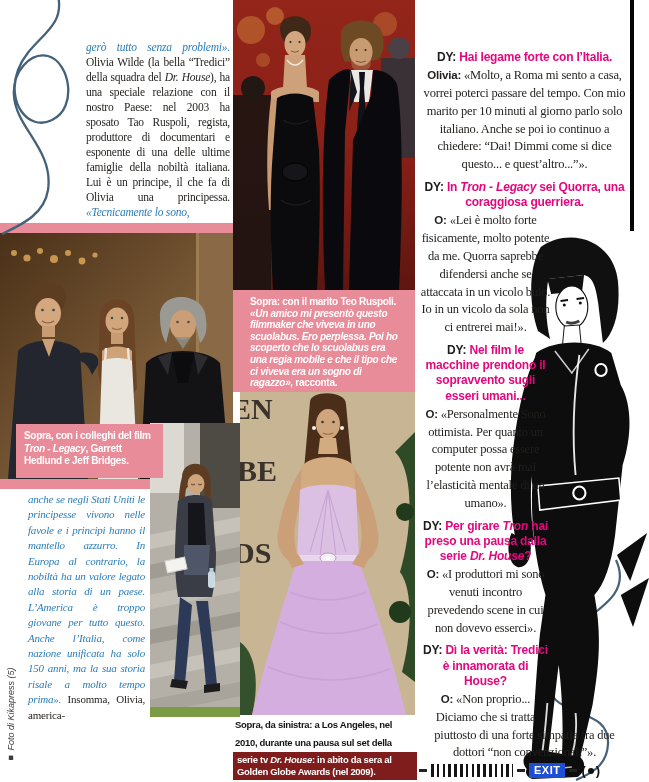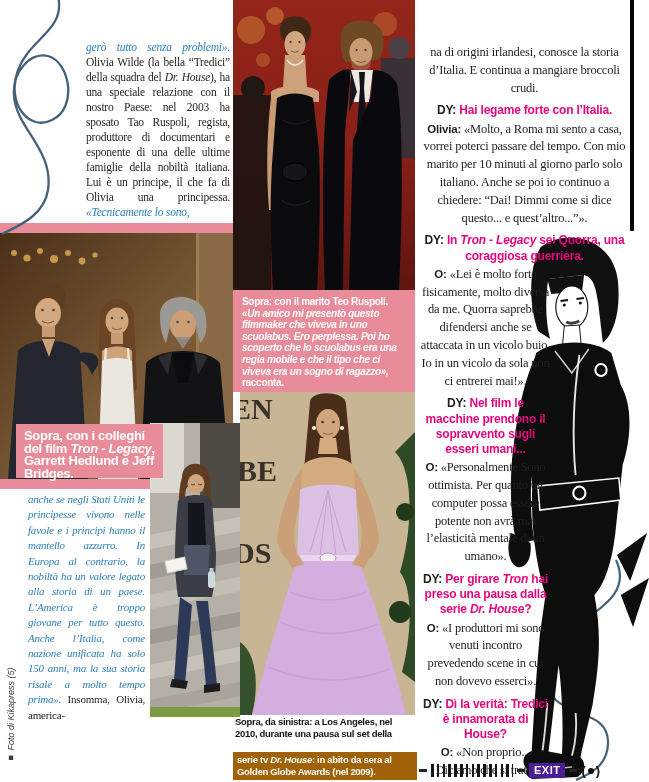--- a/index.html
+++ b/index.html
@@ -30,28 +30,28 @@
   .illu-spacer{float:right;clear:right;width:78px;height:512px;}
 
   
   .band{position:absolute;background:#e98c9a;}
   #band-top{left:0;top:223px;width:233px;height:10px;}
   #band-bottom{left:0;top:479px;width:152px;height:10px;}
 
   .caption{font-family:"Liberation Sans",sans-serif;font-weight:bold;color:#fff;
            background:#e98c9a;letter-spacing:-0.3px;box-sizing:border-box;}
   .caption-cast{position:absolute;left:16px;top:424px;width:147px;height:54px;
-                font-size:13px;line-height:12.5px;padding:6px 8px;z-index:7;}
+                font-size:10px;line-height:12.5px;padding:6px 8px;z-index:7;}
   .caption-husband{position:absolute;left:233px;top:290px;width:182px;height:102px;
-                   font-size:10px;line-height:11.6px;padding:6px 9px;z-index:4;}
+                   font-size:10px;line-height:11.6px;padding:6px 17px;z-index:4;}
   .caption-globe-white{position:absolute;left:235px;top:716px;width:181px;
                        font-family:"Liberation Sans",sans-serif;font-weight:bold;
-                       color:#151311;font-size:9.5px;line-height:12px;letter-spacing:-0.3px;z-index:6;}
+                       color:#151311;font-size:9.5px;line-height:18px;letter-spacing:-0.3px;z-index:6;}
   .caption-globe-black{position:absolute;left:233px;top:752px;width:184px;height:28px;
-                       background:#a16207;color:#fff;font-family:"Liberation Sans",sans-serif;
+                       background:#7f1d1d;color:#fff;font-family:"Liberation Sans",sans-serif;
                        font-weight:bold;font-size:9.5px;line-height:12px;letter-spacing:-0.3px;
                        padding:2px 4px;box-sizing:border-box;overflow:hidden;z-index:6;}
 
   
   .photo{position:absolute;overflow:hidden;}
   #ph-couple{left:233px;top:0;width:182px;height:290px;}
   #ph-group{left:0;top:233px;width:233px;height:246px;}
   #ph-walk{left:150px;top:423px;width:90px;height:294px;z-index:5;}
   #ph-gown{left:240px;top:392px;width:175px;height:323px;z-index:3;}
   .photo svg{display:block;}
@@ -76,21 +76,21 @@
   .fl-num{font-size:15px;font-weight:bold;letter-spacing:-0.5px;}
   .fl-bullet{font-size:11px;margin:0 1px 0 1px;}
   .fl-issue{font-size:10.5px;font-weight:bold;letter-spacing:-0.3px;}
   .fl-rule{width:78px;height:2.5px;background:#3c3c3c;margin-left:8px;}
 
   .footer-right{position:absolute;left:419px;top:763px;display:flex;align-items:center;
                 gap:4px;font-family:"Liberation Sans",sans-serif;z-index:8;}
   .dash{width:8px;height:2.5px;background:#222;}
   .barcode{width:82px;height:13px;
            background:repeating-linear-gradient(90deg,#151515 0 2.6px,transparent 2.6px 5.8px);}
-  .exit{background:#4c1d95;color:#fff;font-weight:bold;font-size:11px;
+  .exit{background:#1d4ed8;color:#fff;font-weight:bold;font-size:11px;
         padding:1px 5px 2px 5px;letter-spacing:0.5px;}
   .endmark{display:flex;align-items:center;font-size:13px;font-weight:bold;color:#111;}
   .dot{width:6px;height:6px;border-radius:50%;background:#111;margin:0 2px;}
 </style>
 </head>
 <body>
 
 <div class="page">
 
   <svg class="swirl" viewBox="0 0 112 240">
@@ -279,26 +279,25 @@
   </div>
 
   <div class="quote-col">
     <div class="quote-spacer"></div>
     <span class="it-blue">anche se negli Stati Uniti le principesse vivono nelle favole e i principi hanno il mantello azzurro. In Europa al contrario, la nobiltà ha un valore legato alla storia di un paese. L’America è troppo giovane per tutto questo. Anche l’Italia, come nazione unificata ha solo 150 anni, ma la sua storia risale a molto tempo prima».</span><span> Insomma, Olivia, america-</span>
   </div>
 
   <div class="credit"><span>■</span><span> Foto di Kikapress (5)</span></div>
 
   <div class="interview">
-    <p>na di origini irlandesi, conosce la storia d’Italia. E continua a mangiare broccoli crudi.</p>
     <p class="q"><span class="tag">DY:</span> <span class="qt">Hai legame forte con l’Italia.</span></p>
     <p class="a"><span class="atag">Olivia:</span> <span>«Molto, a Roma mi sento a casa, vorrei poterci passare del tempo. Con mio marito per 10 minuti al giorno parlo solo italiano. Anche se poi io continuo a chiedere: “Dai! Dimmi come si dice questo... e quest’altro...”».</span></p>
     <p class="q"><span class="tag">DY:</span> <span class="qt"><span>In </span><span class="it">Tron - Legacy</span><span> sei Quorra, una coraggiosa guerriera.</span></span></p>
     <div class="illu-spacer"></div>
-    <p class="a"><span class="atag">O:</span> <span>«Lei è molto forte fisicamente, molto diversa da me. Quorra saprebbe difendersi anche se attaccata in un vicolo buio. Io in un vicolo da sola non ci entrerei mai!».</span></p>
+    <p class="a"><span class="atag">O:</span> <span>«Lei è molto forte fisicamente, molto potente da me. Quorra saprebbe difendersi anche se attaccata in un vicolo buio. Io in un vicolo da sola non ci entrerei mai!».</span></p>
     <p class="q"><span class="tag">DY:</span> <span class="qt">Nel film le macchine prendono il sopravvento sugli esseri umani...</span></p>
     <p class="a"><span class="atag">O:</span> <span>«Personalmente Sono ottimista. Per quanto un computer possa essere potente non avrà mai l’elasticità mentale di un umano».</span></p>
     <p class="q"><span class="tag">DY:</span> <span class="qt"><span>Per girare </span><span class="it">Tron</span><span> hai preso una pausa dalla serie </span><span class="it">Dr. House</span><span>?</span></span></p>
     <p class="a"><span class="atag">O:</span> <span>«I produttori mi sono venuti incontro prevedendo scene in cui non dovevo esserci».</span></p>
     <p class="q"><span class="tag">DY:</span> <span class="qt">Dì la verità: Tredici è innamorata di House?</span></p>
     <p class="a"><span class="atag">O:</span> <span>«Non proprio... Diciamo che si tratta piuttosto di una forte simpatia fra due dottori “non convenzionali”».</span></p>
 
   </div>
 
   <div class="vrule"></div>

